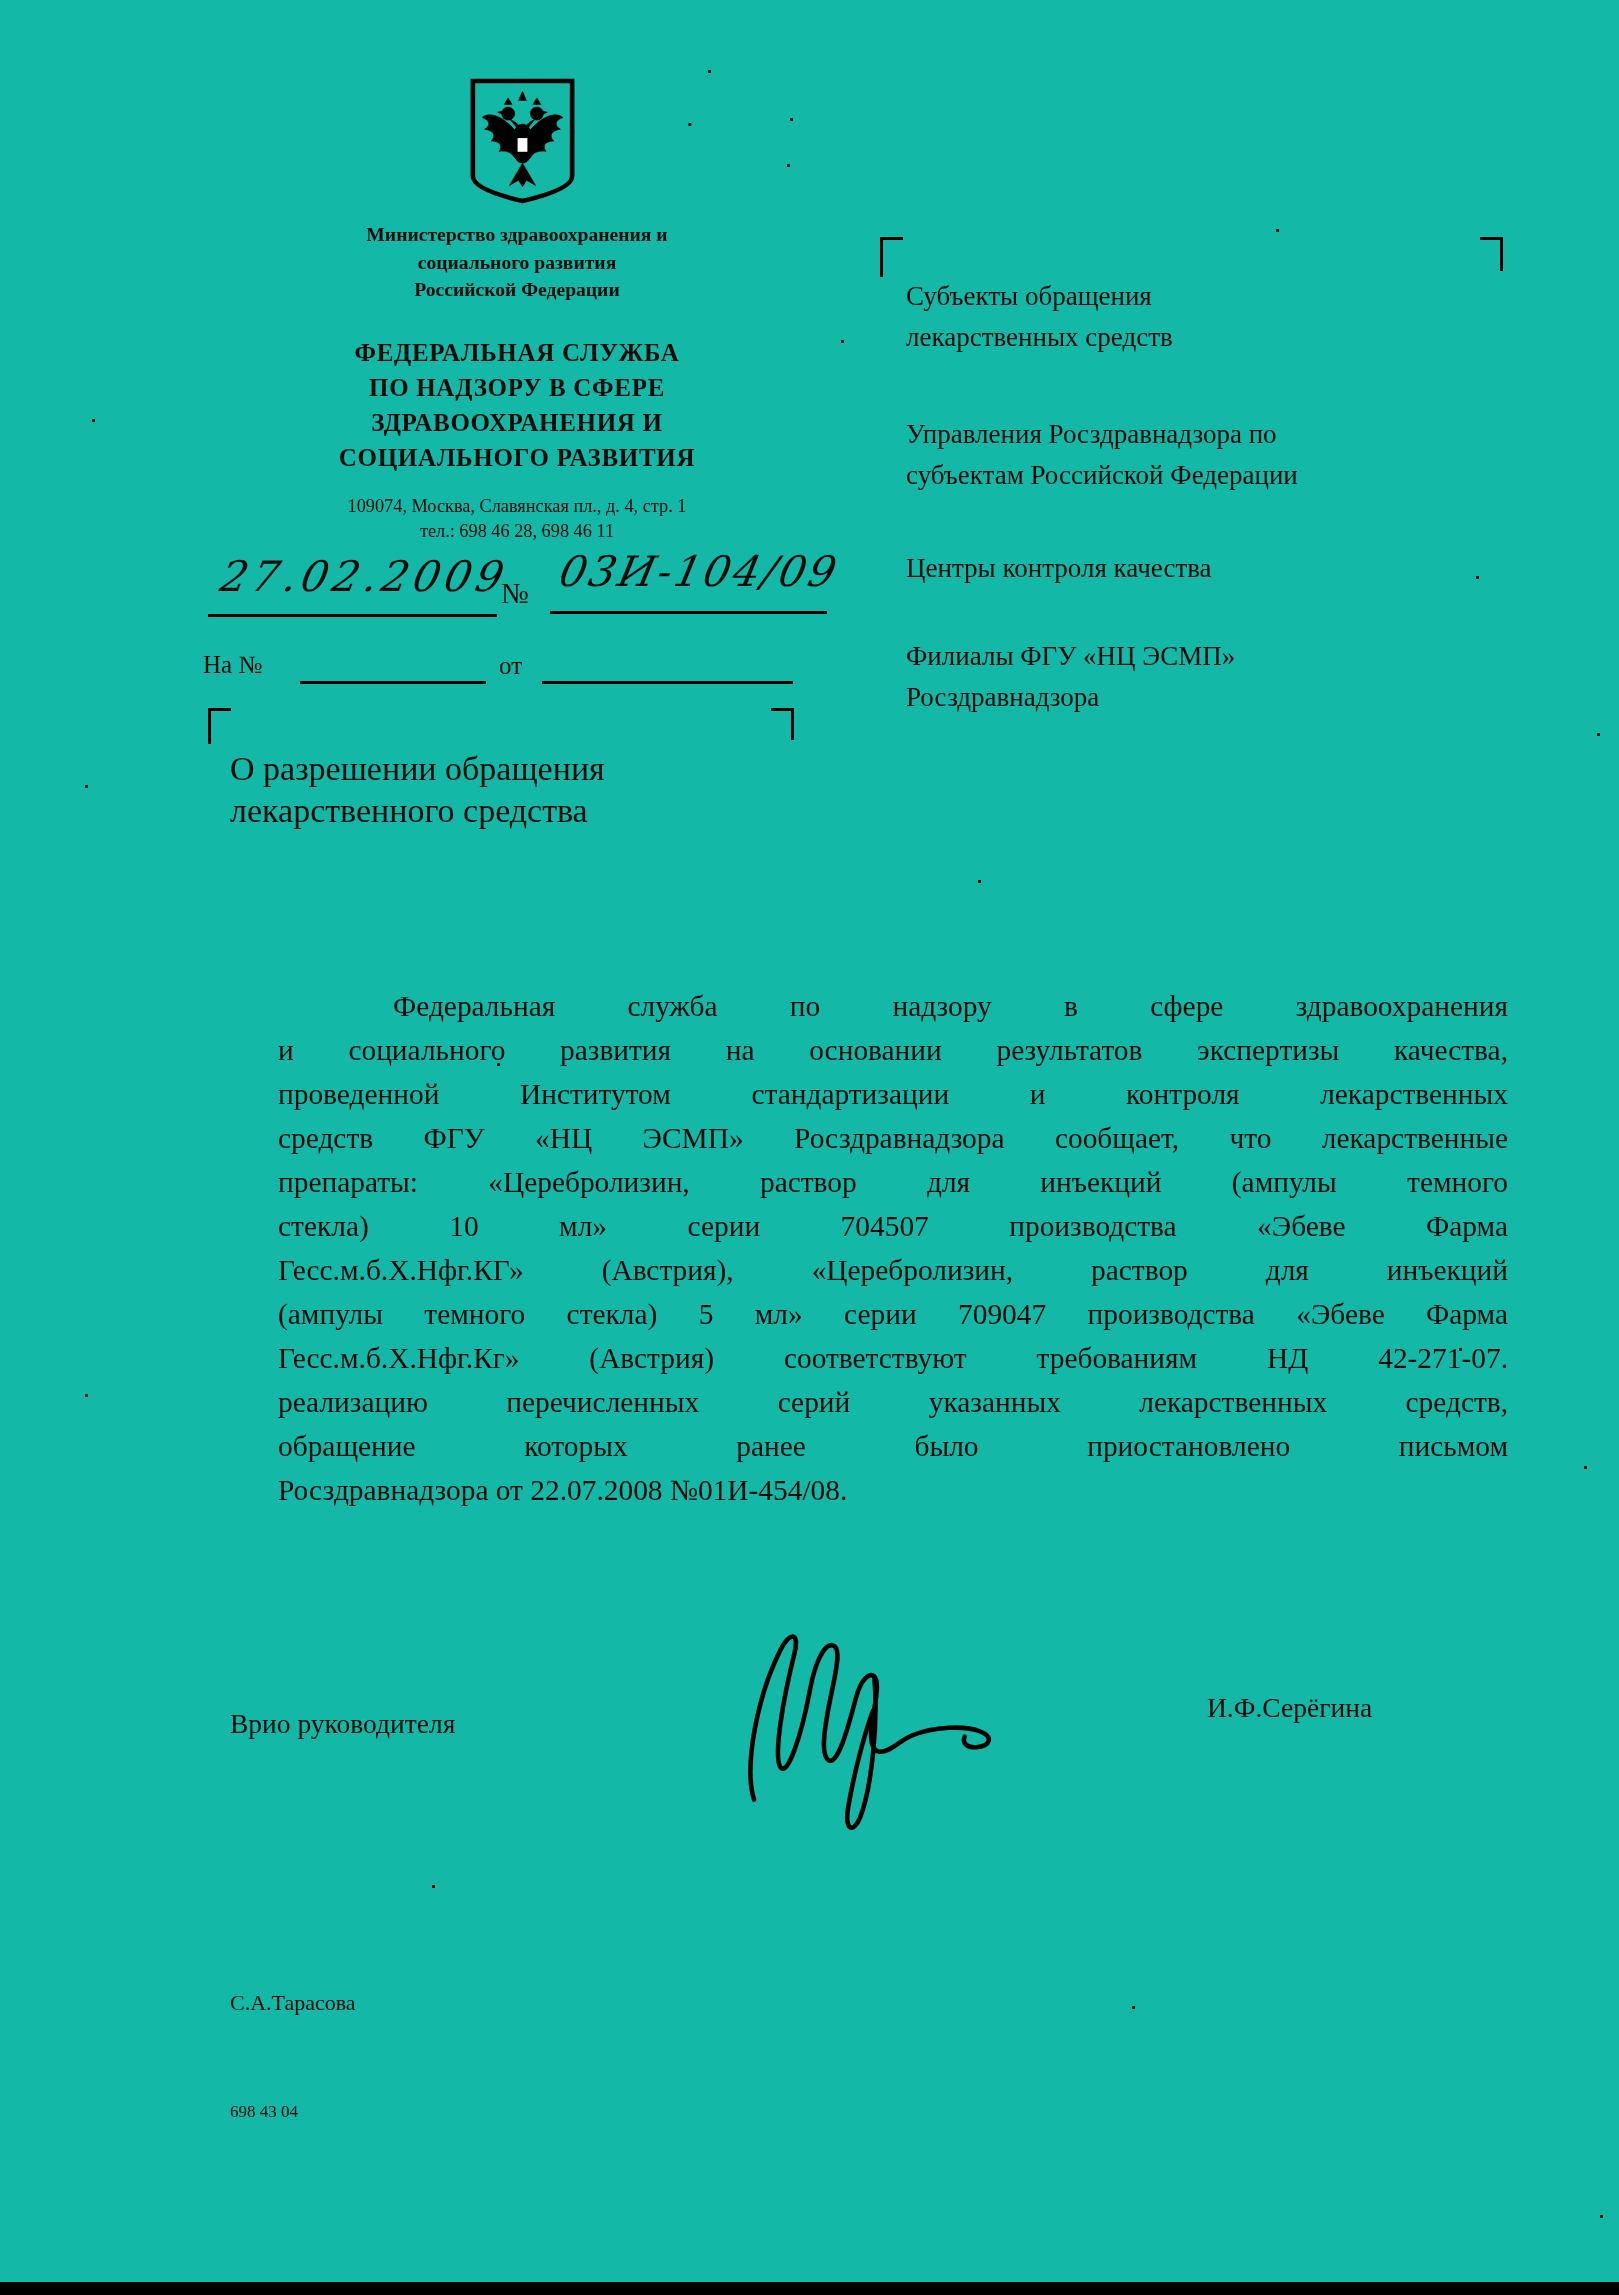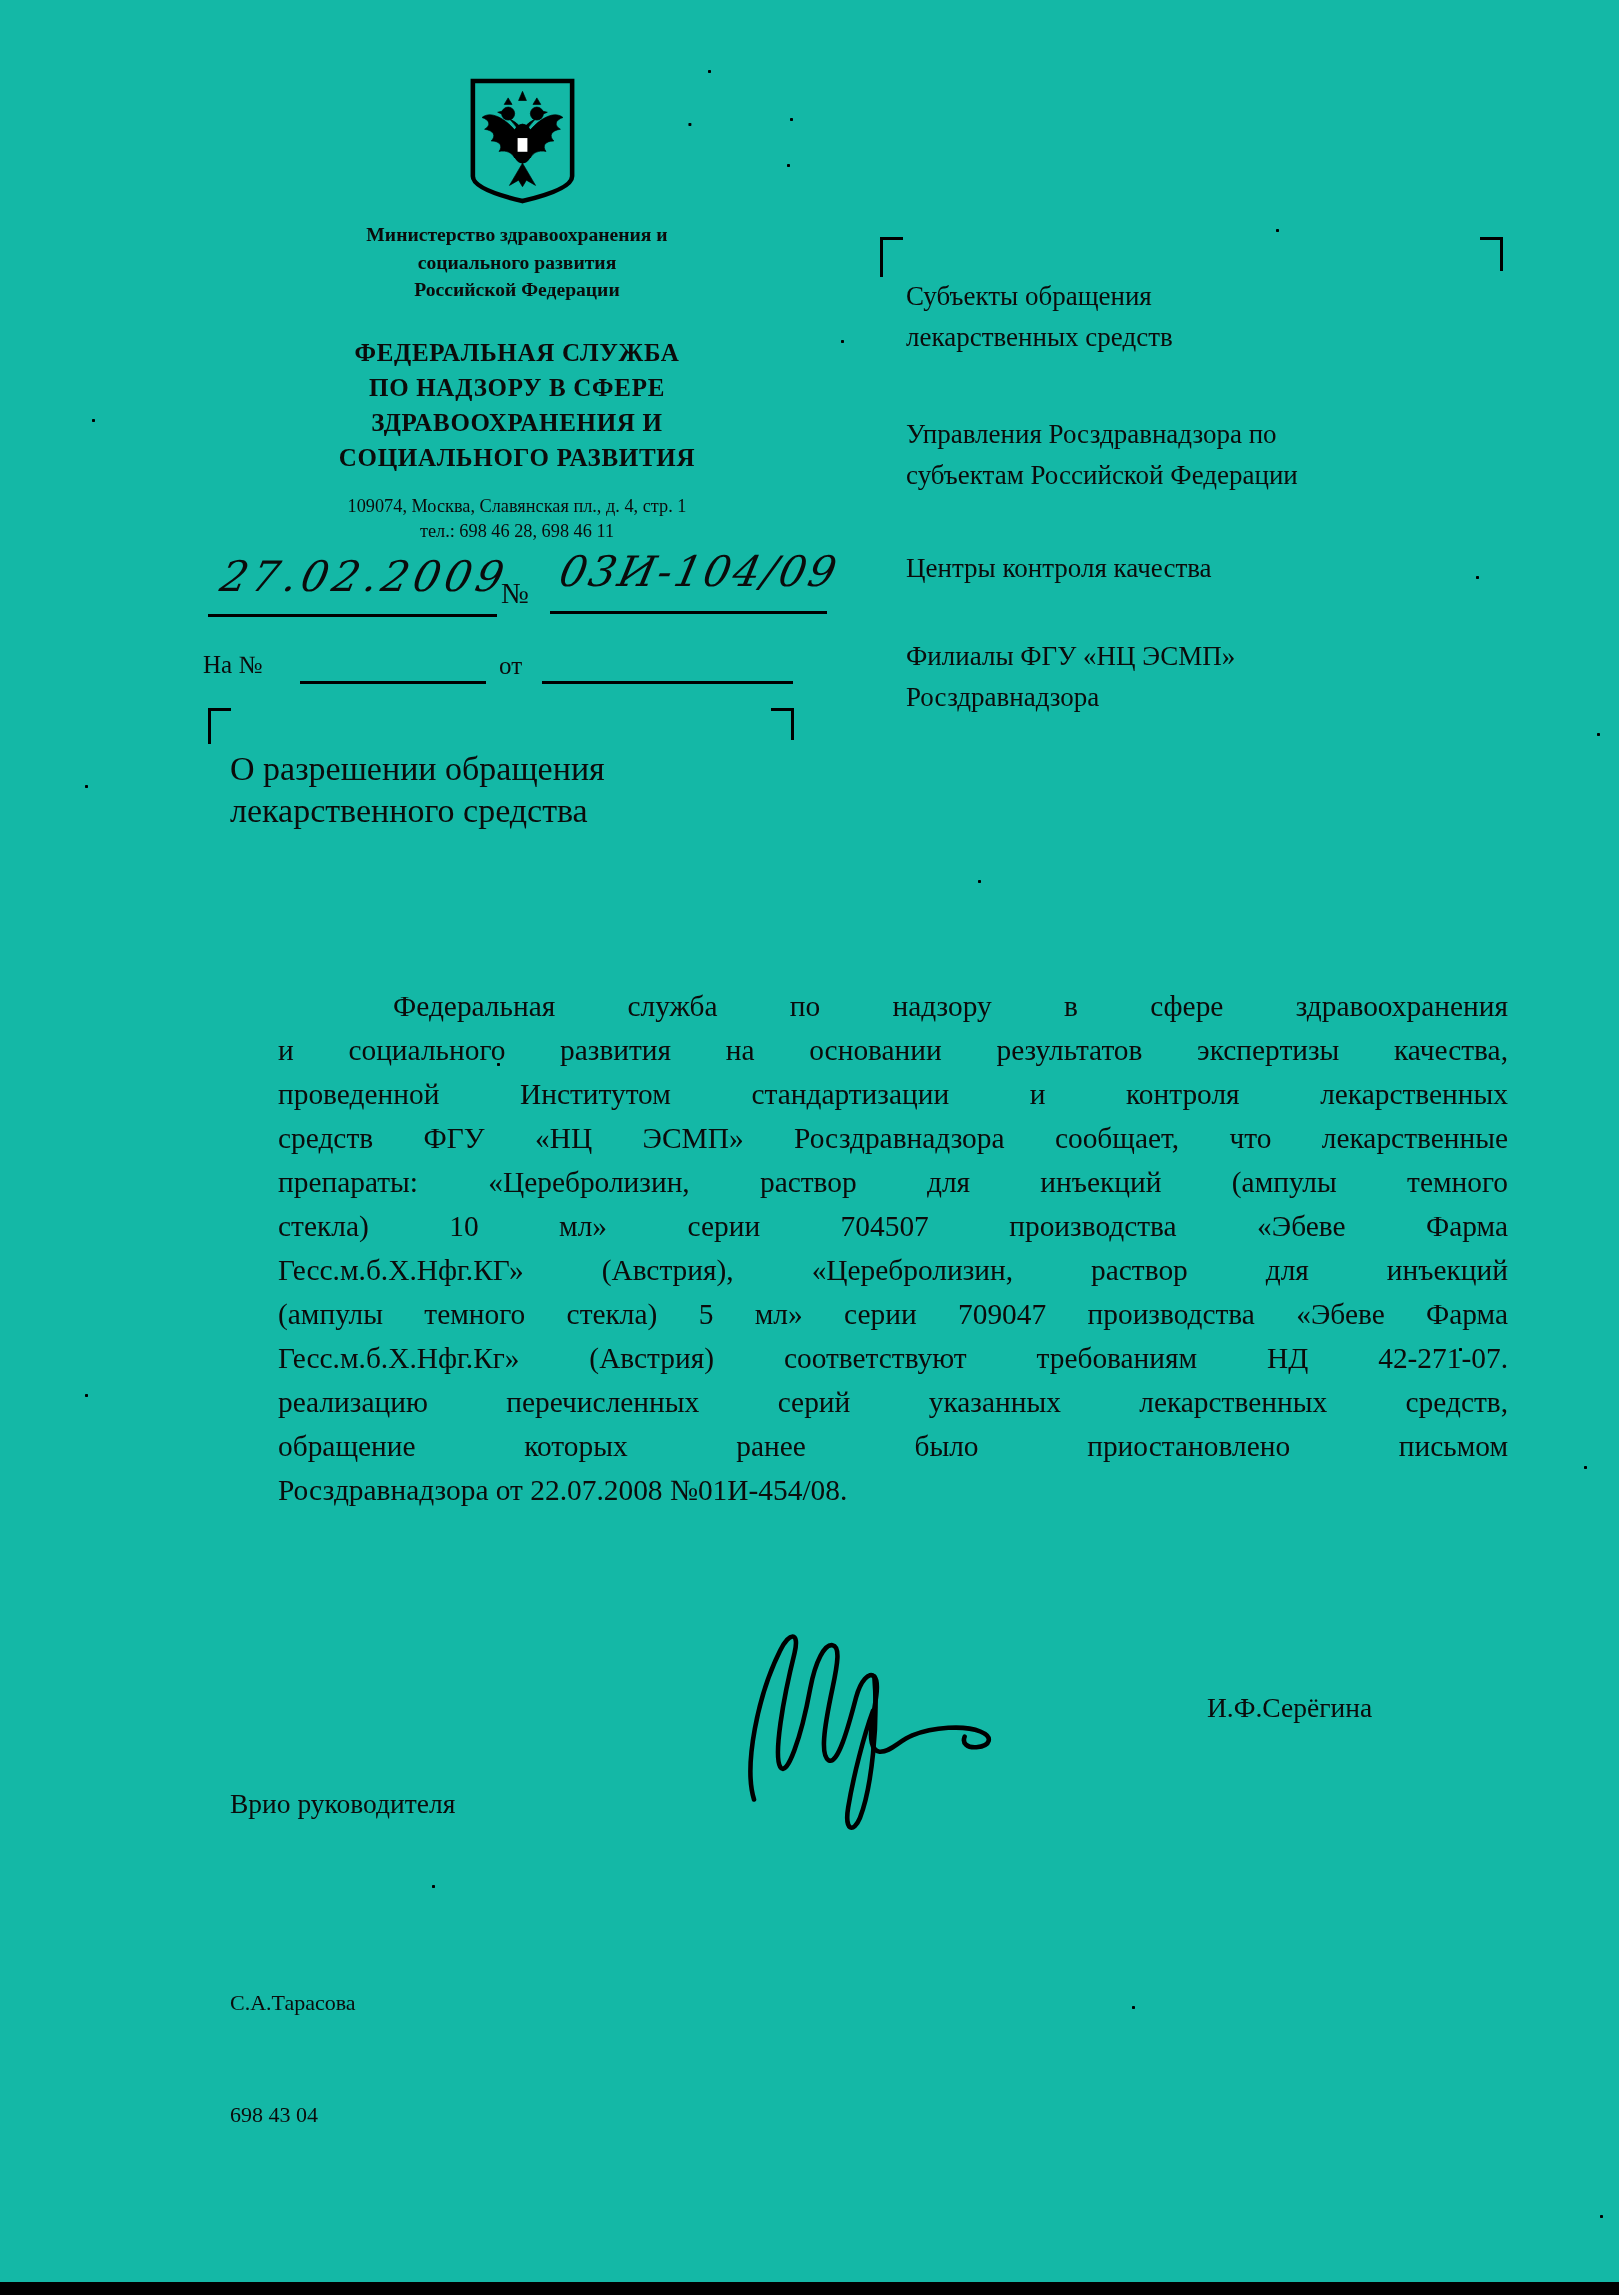--- a/index.html
+++ b/index.html
@@ -54,26 +54,26 @@
   .subject{left:230px;top:748px;width:589px;font-size:34px;line-height:42px;}
   
   .addressee{left:906px;width:602px;font-size:27px;line-height:41px;}
   .g1{top:276px;} .g2{top:414px;} .g3{top:548px;} .g4{top:636px;}
   
   .body{left:230px;top:984px;width:1230px;font-size:29.4px;line-height:44px;margin-left:48px;}
   .bline{text-align:justify;text-align-last:justify;}
   .bline.first{padding-left:115px;}
   .bline.lastleft{text-align-last:left;}
   
-  .sig-label{left:230px;top:1788px;font-size:27.5px;}
+  .sig-label{left:230px;top:1708px;font-size:27.5px;}
   .sig-name{left:1207px;top:1692px;font-size:27.5px;}
   .sig-svg{left:703px;top:1590px;}
   
   .exec-name{left:230px;top:1990px;font-size:22px;}
-  .exec-phone{left:230px;top:2102px;font-size:22px;}
+  .exec-phone{left:230px;top:2102px;font-size:17px;}
   
   .scanbar{left:0;top:2282px;width:1620px;height:13px;background:#000;}
   
   .speckle{
     left:708px;top:70px;width:3.3px;height:3.3px;background:#000;border-radius:0.7px;
     box-shadow:
       -19.6px 53px 0 0 #000, 82px 48px 0 0 #000, 79px 94px 0 0 #000,
       133px 270px 0 0 #000, 768px 506px 0 0 #000, 889px 663px 0 0 #000,
       270px 810px 0 0 #000, -616px 349px 0 0 #000, -623px 715px 0 0 #000,
       751px 1278px 0 0 #000, -276px 1815px 0 0 #000, 424px 1936px 0 0 #000,

